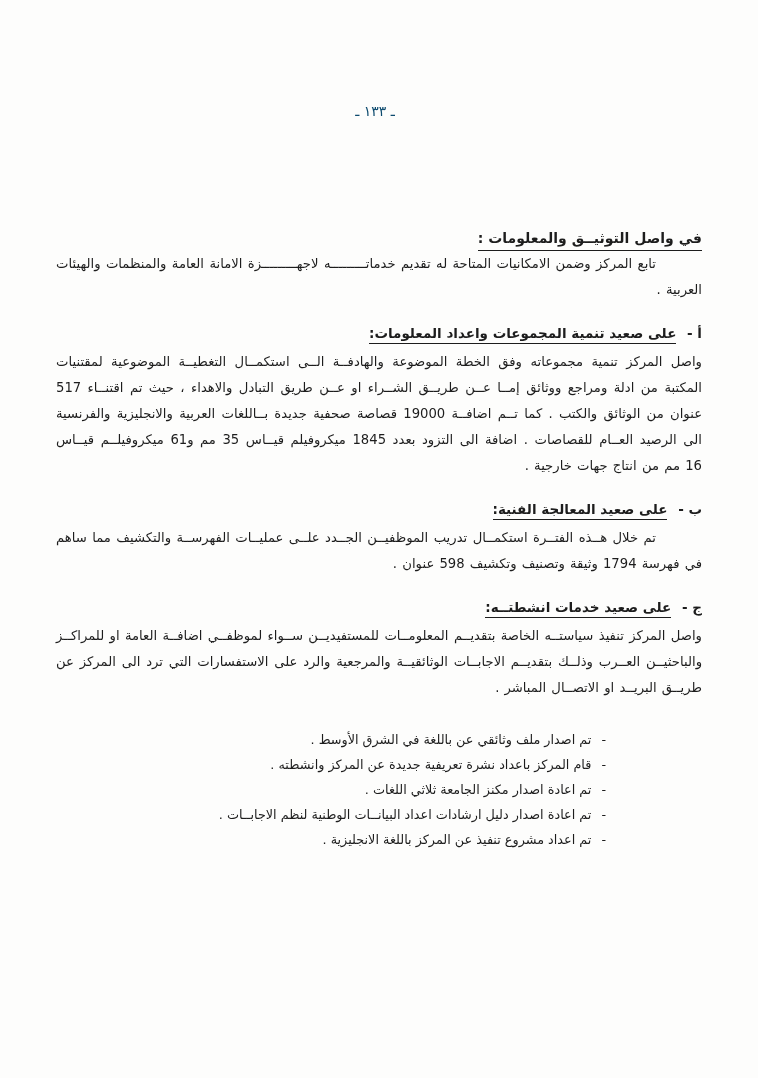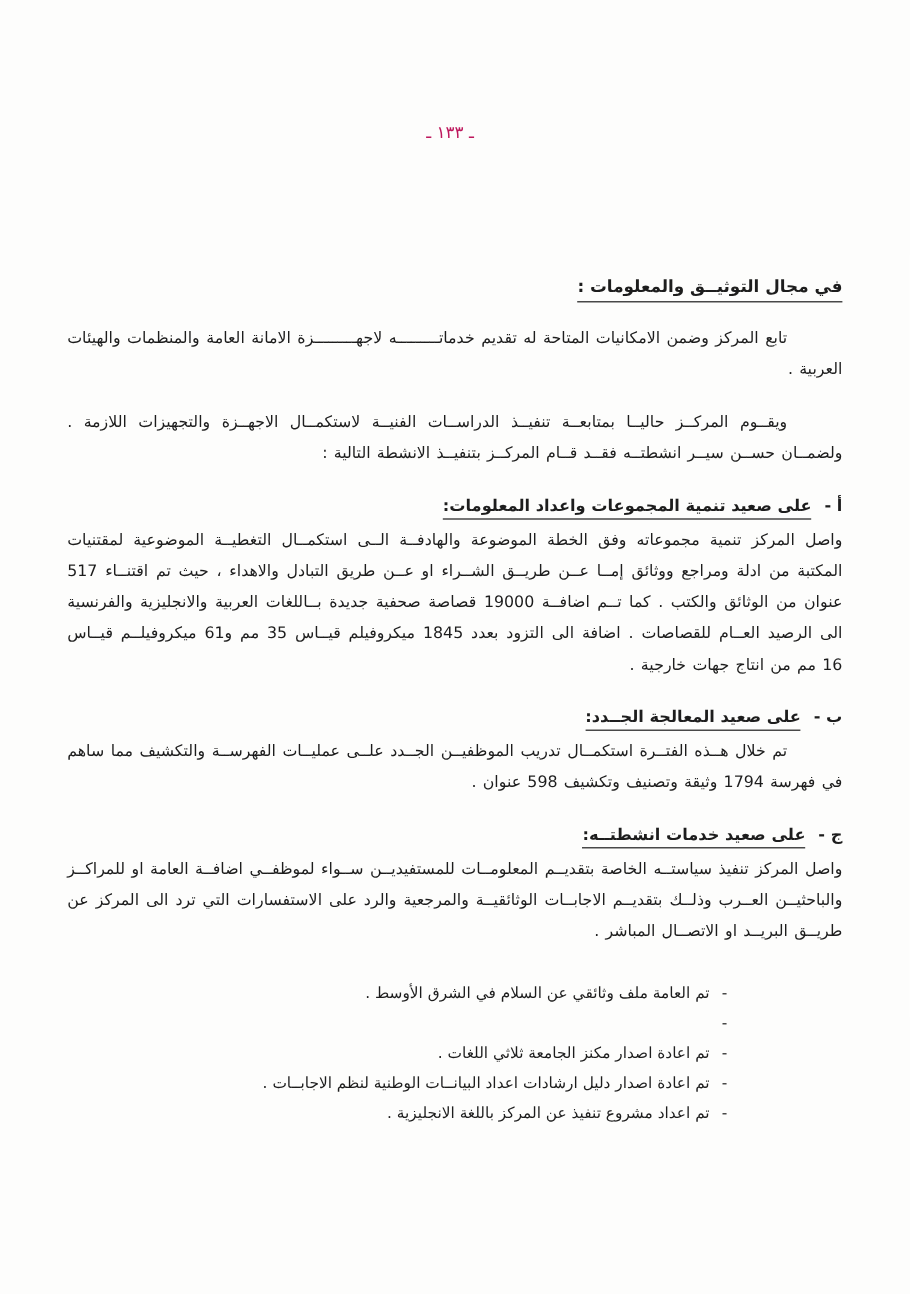--- a/index.html
+++ b/index.html
@@ -18,21 +18,21 @@
   }
 
   .page-number {
     position: absolute;
     top: 103px;
     left: 0;
     right: 8px;
     text-align: center;
     font-size: 14px;
     letter-spacing: 2px;
-    color: #be185d;
+    color: #0c4a6e;
   }
 
   .content {
     position: absolute;
     top: 228px;
     right: 56px;
     left: 56px;
   }
 
   .title-wrap { text-align: right; }
@@ -41,21 +41,20 @@
     font-size: 14px;
     font-weight: bold;
     border-bottom: 1.6px solid #1d1d1d;
     padding-bottom: 4px;
   }
 
   .para {
     font-size: 13.2px;
     line-height: 26px;
     text-align: justify;
-    margin-top: 18px;
     word-spacing: 1px;
   }
   .indent { text-indent: 46px; }
 
   .section { }
   .section-heading {
     font-size: 13.5px;
     font-weight: bold;
     margin-top: 22px;
   }
@@ -84,58 +83,58 @@
 </head>
 <body>
 
 <div class="page">
 
   <div class="page-number">ـ ١٣٣ ـ</div>
 
   <div class="content">
 
     <div class="title-wrap">
-      <span class="title">في مجال التوثيــق والمعلومات :</span>
+      <span class="title">في واصل التوثيــق والمعلومات :</span>
     </div>
 
     <p class="para indent">تابع المركز وضمن الامكانيات المتاحة له تقديم خدماتـــــــــه لاجهـــــــــزة الامانة العامة والمنظمات والهيئات العربية .</p>
 
-    <p class="para indent">ويقــوم المركــز حاليــا بمتابعــة تنفيــذ الدراســات الفنيــة لاستكمــال الاجهــزة والتجهيزات اللازمة . ولضمــان حســن سيــر انشطتــه فقــد قــام المركــز بتنفيــذ الانشطة التالية :</p>
 
     <div class="section">
       <div class="section-heading">
         <span class="section-letter">أ -</span>
         <span class="heading-text">على صعيد تنمية المجموعات واعداد المعلومات:</span>
       </div>
       <p class="para">واصل المركز تنمية مجموعاته وفق الخطة الموضوعة والهادفــة الــى استكمــال التغطيــة الموضوعية لمقتنيات المكتبة من ادلة ومراجع ووثائق إمــا عــن طريــق الشــراء او عــن طريق التبادل والاهداء ، حيث تم اقتنــاء 517 عنوان من الوثائق والكتب . كما تــم اضافــة 19000 قصاصة صحفية جديدة بــاللغات العربية والانجليزية والفرنسية الى الرصيد العــام للقصاصات . اضافة الى التزود بعدد 1845 ميكروفيلم قيــاس 35 مم و61 ميكروفيلــم قيــاس 16 مم من انتاج جهات خارجية .</p>
     </div>
 
     <div class="section">
       <div class="section-heading">
         <span class="section-letter">ب -</span>
-        <span class="heading-text">على صعيد المعالجة الجــدد:</span>
+        <span class="heading-text">على صعيد المعالجة الفنية:</span>
       </div>
       <p class="para indent">تم خلال هــذه الفتــرة استكمــال تدريب الموظفيــن الجــدد علــى عمليــات الفهرســة والتكشيف مما ساهم في فهرسة 1794 وثيقة وتصنيف وتكشيف 598 عنوان .</p>
     </div>
 
     <div class="section">
       <div class="section-heading">
         <span class="section-letter">ج -</span>
         <span class="heading-text">على صعيد خدمات انشطتــه:</span>
       </div>
       <p class="para">واصل المركز تنفيذ سياستــه الخاصة بتقديــم المعلومــات للمستفيديــن ســواء لموظفــي اضافــة العامة او للمراكــز والباحثيــن العــرب وذلــك بتقديــم الاجابــات الوثائقيــة والمرجعية والرد على الاستفسارات التي ترد الى المركز عن طريــق البريــد او الاتصــال المباشر .</p>
     </div>
 
     <ul class="bullets">
       <li class="bullet">
         <span class="dash">-</span>
-        <span class="bullet-text">تم العامة ملف وثائقي عن السلام في الشرق الأوسط .</span>
+        <span class="bullet-text">تم اصدار ملف وثائقي عن باللغة في الشرق الأوسط .</span>
       </li>
       <li class="bullet">
         <span class="dash">-</span>
+        <span class="bullet-text">قام المركز باعداد نشرة تعريفية جديدة عن المركز وانشطته .</span>
       </li>
       <li class="bullet">
         <span class="dash">-</span>
         <span class="bullet-text">تم اعادة اصدار مكنز الجامعة ثلاثي اللغات .</span>
       </li>
       <li class="bullet">
         <span class="dash">-</span>
         <span class="bullet-text">تم اعادة اصدار دليل ارشادات اعداد البيانــات الوطنية لنظم الاجابــات .</span>
       </li>
       <li class="bullet">

